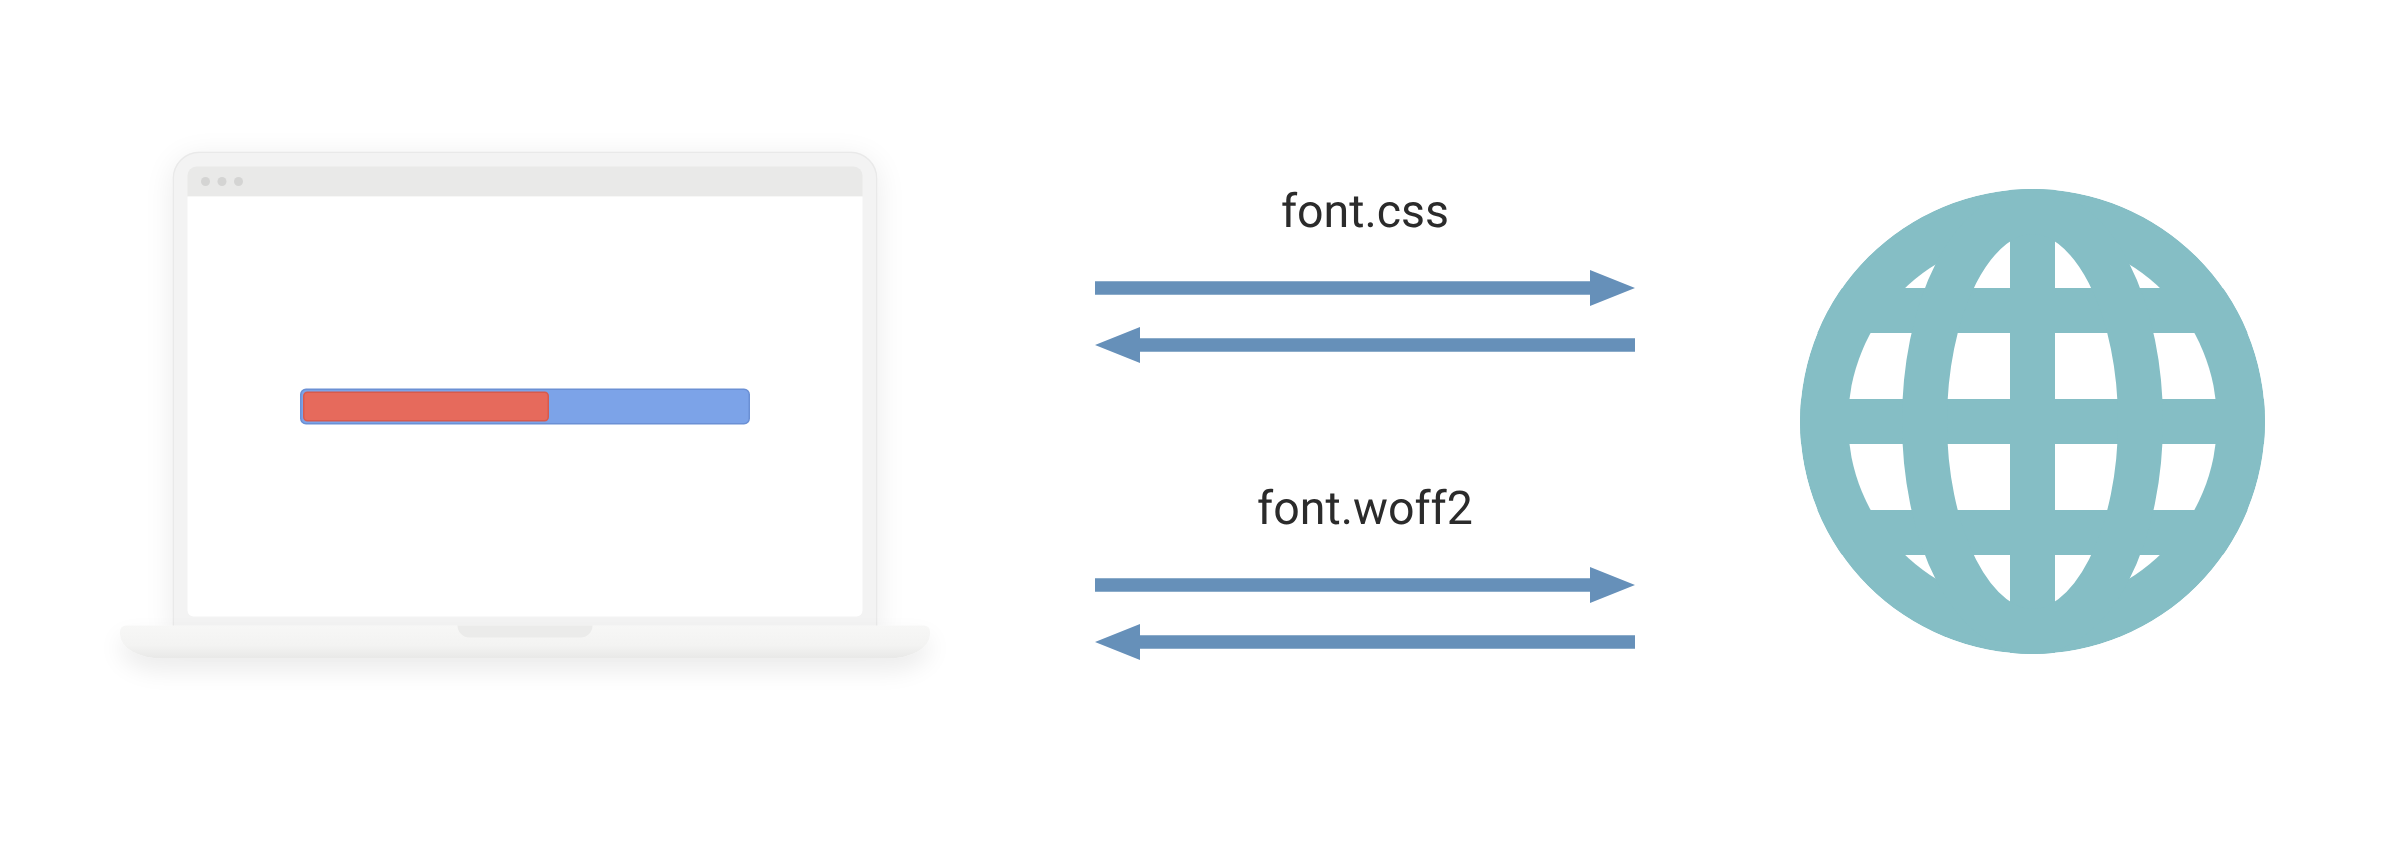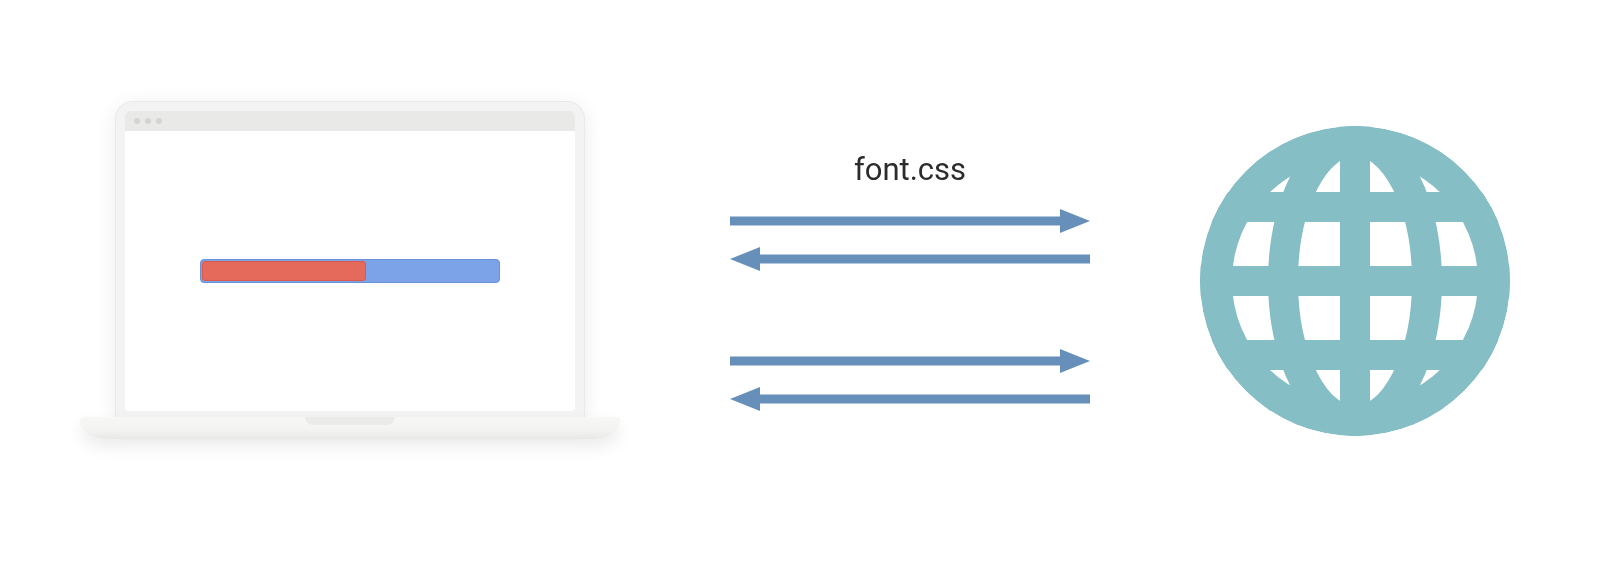--- a/index.html
+++ b/index.html
@@ -162,20 +162,21 @@
       <svg class="arrow-svg" width="360" height="62">
 
         <line x1="0" y1="12" x2="338" y2="12" stroke="#6690b9" stroke-width="9"></line>
         <polygon points="360,12 330,0 330,24" fill="#6690b9"></polygon>
 
         <line x1="22" y1="50" x2="360" y2="50" stroke="#6690b9" stroke-width="9"></line>
         <polygon points="0,50 30,38 30,62" fill="#6690b9"></polygon>
       </svg>
     </div>
     <div class="arrow-group">
+      <div class="arrow-label">font.woff2</div>
       <svg class="arrow-svg" width="360" height="62">
         <line x1="0" y1="12" x2="338" y2="12" stroke="#6690b9" stroke-width="9"></line>
         <polygon points="360,12 330,0 330,24" fill="#6690b9"></polygon>
         <line x1="22" y1="50" x2="360" y2="50" stroke="#6690b9" stroke-width="9"></line>
         <polygon points="0,50 30,38 30,62" fill="#6690b9"></polygon>
       </svg>
     </div>
   </div>
 
   <div class="globe">

